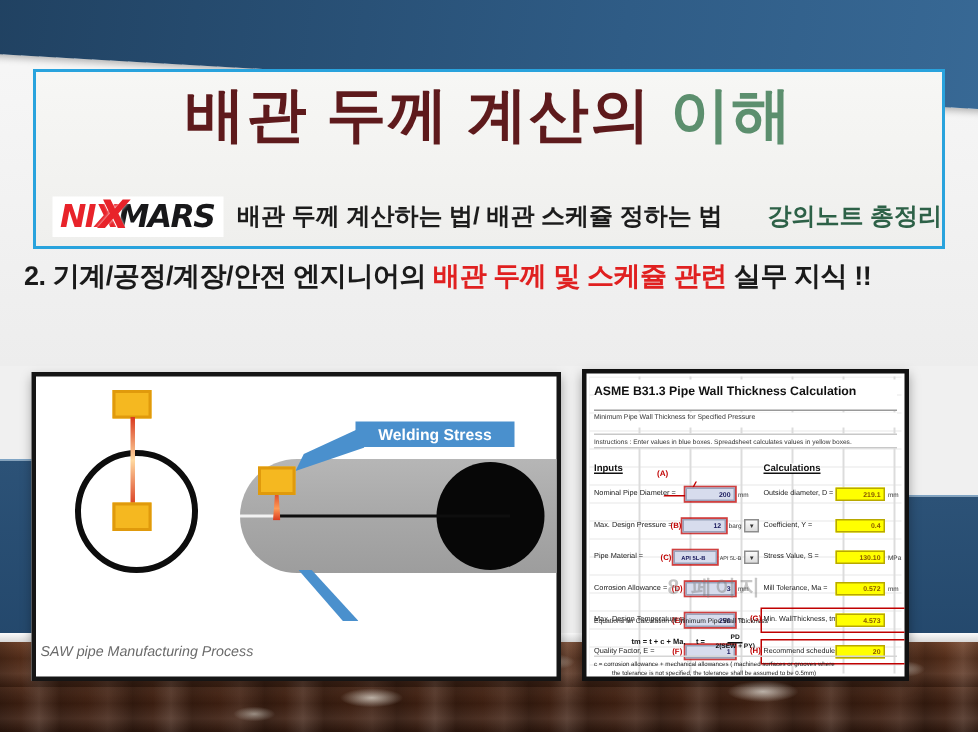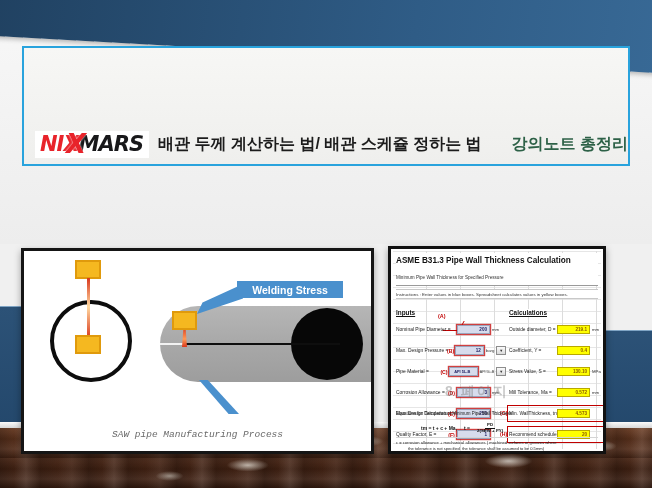--- a/index.html
+++ b/index.html
@@ -178,40 +178,40 @@
   .tail{ position:absolute; background:#4a90cd; }
   .tail.t-weld{
     left:170px; top:30px; width:46px; height:30px;
     clip-path:polygon(100% 0,100% 48%,0 100%,12% 62%);
   }
   .tail.t-roll{
     left:172px; top:126px; width:40px; height:34px;
     clip-path:polygon(0 0, 22% 0, 100% 100%, 74% 100%);
   }
   .fig-cap{
-    position:absolute; left:0; right:0; bottom:8px; text-align:center;
+    position:absolute; left:0; right:0; bottom:8px; 
     font-size:9.5px; font-style:italic; color:#6a6a6a;
-    font-family:Liberation Mono, monospace;
+    font-family:Liberation Sans, sans-serif;
   }
 
   
   .fig-right{
     position:absolute; left:388px; top:246px; width:218px; height:208px;
     background:#ffffff; border:3px solid #111111;
     box-shadow:0 3px 7px rgba(0,0,0,.35);
     overflow:hidden;
     font-family:"Liberation Sans",sans-serif;
   }
   .ss{ position:absolute; inset:2px; background:#ffffff;
        background-image:
          linear-gradient(90deg,transparent 97%,#dcdcdc 97%),
          linear-gradient(0deg,transparent 93%,#e6e6e6 93%);
        background-size:34px 12px; }
   .ss-title{
-    position:absolute; left:3px; top:2px; right:3px; height:33px;
+    position:absolute; left:3px; top:2px; right:3px; height:21px;
     font-size:8.2px; font-weight:bold; color:#111;
     border-bottom:1px solid #9a9a9a; line-height:15px;
     background:#fff;
   }
   .ss-sub{
     position:absolute; left:3px; top:24px; right:3px; height:10px;
     font-size:4.6px; color:#333; background:#fff;
   }
   .ss-instr{
     position:absolute; left:3px; top:38px; right:3px; height:10px;
@@ -299,33 +299,40 @@
 <div id="slide">
 
   <div class="bg-sheen"></div>
   <div class="bg-topband"></div>
   <div class="bg-panel-left"></div>
   <div class="bg-panel-right"></div>
   <div class="bg-wall-cap"></div>
   <div class="bg-wall"></div>
 
   <div class="header-box">
+    <div class="title">
+      <span class="t-a">배관 두께 계산의</span>
+      <span class="t-b">이해</span>
+    </div>
 
     <div class="sub-row">
       <span class="logo">
         <span class="l-nix">NIX</span>
           <span class="l-mars">MARS</span>
         <span class="l-x">X</span>
       </span>
       <span class="sub-mid">배관 두께 계산하는 법/ 배관 스케쥴 정하는 법</span>
       <span class="sub-right">강의노트 총정리</span>
     </div>
   </div>
 
   <div class="bullets">
+    <div class="bline">
+      <span>2.</span><span> 기계/공정/계장/안전 엔지니어의 </span><span class="c-red">배관 두께 및 스케쥴 관련</span><span> 실무 지식 !!</span>
+    </div>
   </div>
 
   <div class="fig-left">
     <div class="fig-inner">
       <div class="ring"></div>
       <div class="pad p1"></div>
       <div class="spark"></div>
       <div class="pad p2"></div>
 
       <div class="pipe"></div>

